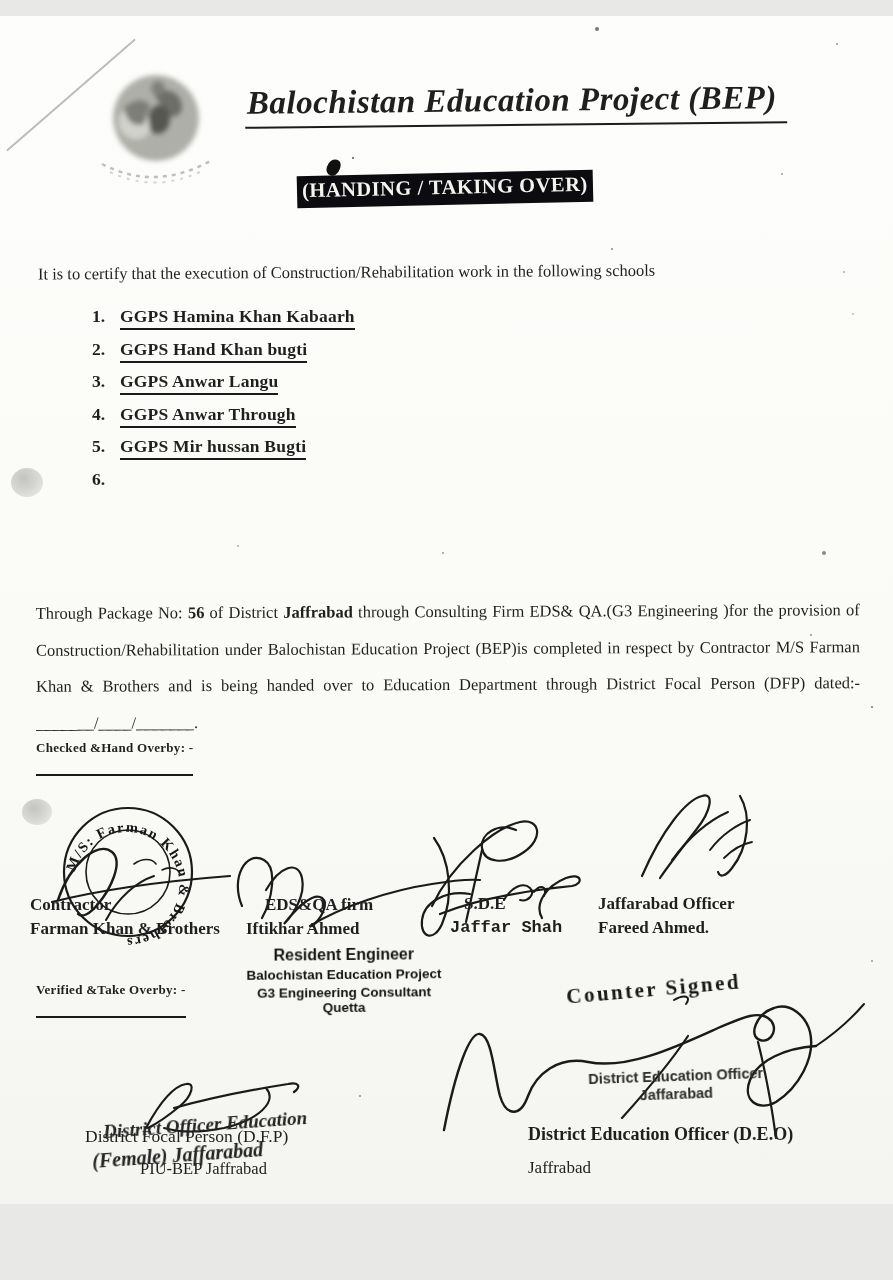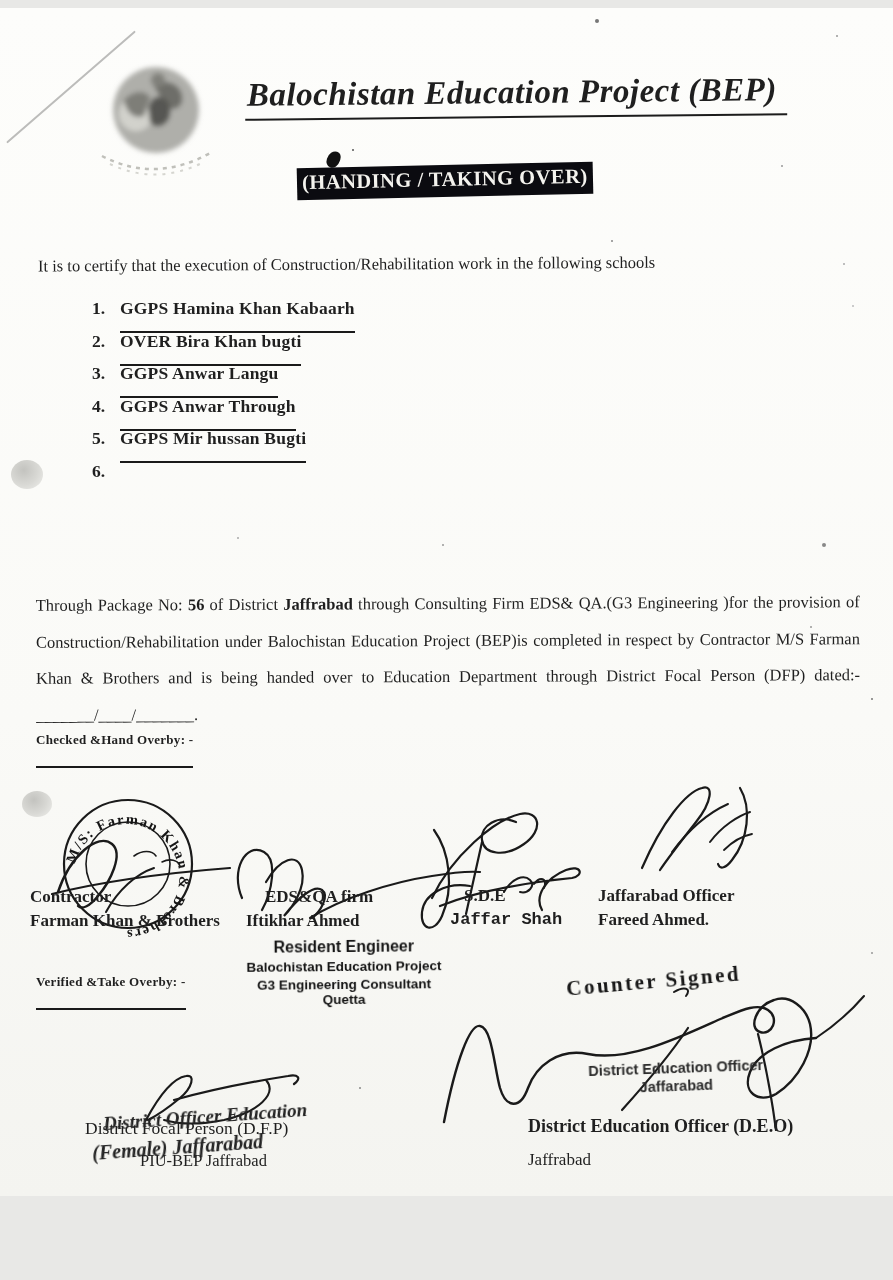--- a/index.html
+++ b/index.html
@@ -1,17 +1,17 @@
 <!DOCTYPE html>
 <html><head>
 <meta charset="utf-8">
 <style>
   html,body{margin:0;padding:0;background:#e8e8e6;}
   .page{
-    position:relative;width:893px;height:1188px;margin:8px auto;
+    position:relative;width:893px;height:1188px;margin:16px auto;
     background:linear-gradient(180deg,#fdfdfb 0%,#fafaf7 60%,#f4f4f0 100%);
     overflow:hidden;
     font-family:"Liberation Serif", serif;
     color:#1f1f1f;
   }
   .abs{position:absolute;}
 
   .crease{
     left:-14px;top:78px;width:170px;height:2px;background:#9a9a98;
     transform:rotate(-41deg);opacity:.65;border-radius:2px;
@@ -31,21 +31,21 @@
     left:327px;top:143px;width:13px;height:17px;background:#111;
     border-radius:60% 40% 55% 45%;transform:rotate(18deg);
   }
   .intro{
     left:38px;top:246px;width:812px;font-size:16.5px;
     transform:rotate(-0.35deg);white-space:nowrap;
   }
   .school-list{left:92px;top:290px;}
   .school-item{display:flex;align-items:baseline;height:32.6px;font-size:17.5px;font-weight:bold;}
   .school-num{width:28px;}
-  .school-name{border-bottom:2px solid #1a1a1a;padding-bottom:12px;letter-spacing:.2px;}
+  .school-name{border-bottom:2px solid #1a1a1a;padding-bottom:1px;letter-spacing:.2px;}
 
   .hole{border-radius:50%;background:radial-gradient(circle at 40% 35%, #c3c3bf 0%, #d9d9d5 55%, #efefec 100%);}
   .hole1{left:11px;top:452px;width:32px;height:29px;}
   .hole2{left:22px;top:783px;width:30px;height:26px;}
 
   .body-par{
     left:36px;top:578px;width:824px;font-size:16.5px;line-height:36.5px;
     text-align:justify;transform:rotate(-0.25deg);
   }
   .heading-underline{
@@ -136,21 +136,21 @@
 
   <div class="abs intro">It is to certify that the execution of Construction/Rehabilitation work in the following schools</div>
 
   <div class="abs school-list">
     <div class="school-item">
       <span class="school-num">1.</span>
       <span class="school-name">GGPS Hamina Khan Kabaarh</span>
     </div>
     <div class="school-item">
       <span class="school-num">2.</span>
-      <span class="school-name">OVER Bira Khan bugti</span>
+      <span class="school-name">GGPS Hand Khan bugti</span>
     </div>
     <div class="school-item">
       <span class="school-num">3.</span>
       <span class="school-name">GGPS Anwar Langu</span>
     </div>
     <div class="school-item">
       <span class="school-num">4.</span>
       <span class="school-name">GGPS Anwar Through</span>
     </div>
     <div class="school-item">

